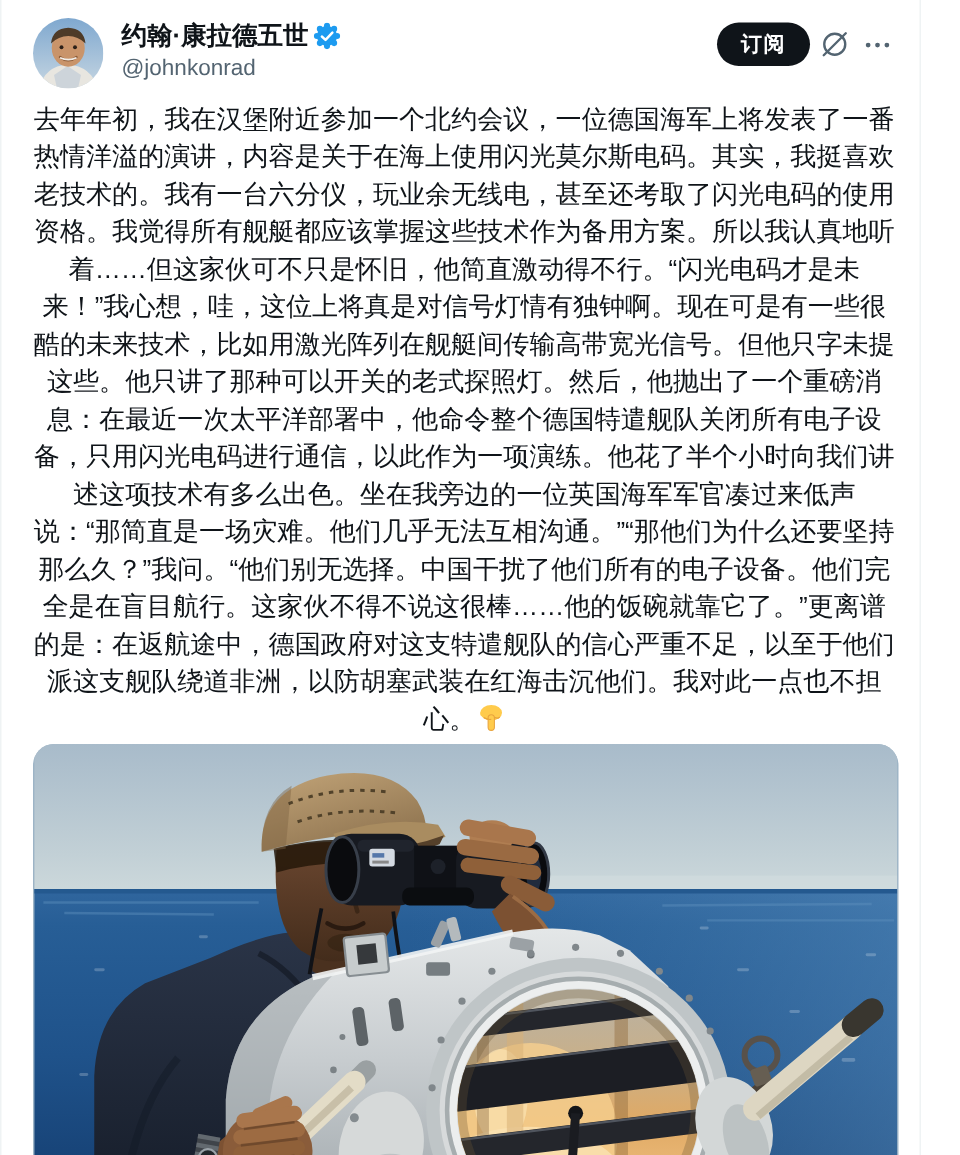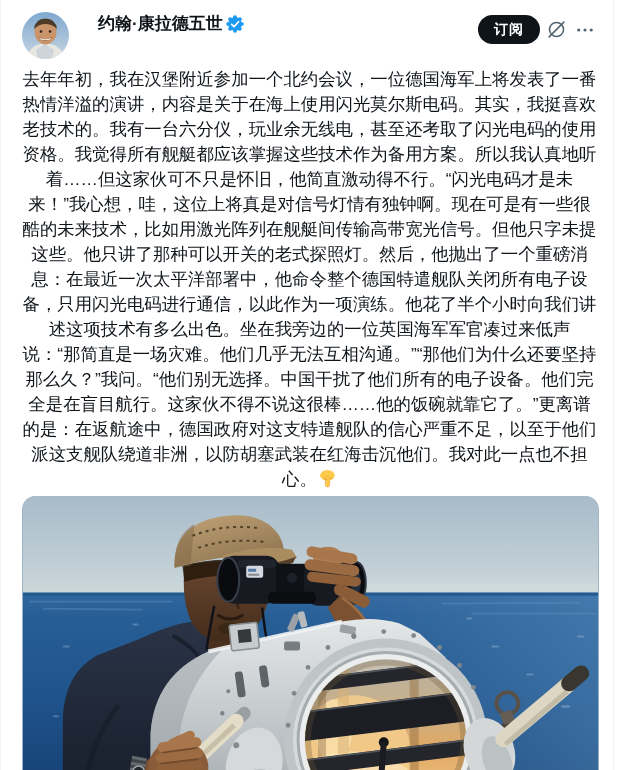--- a/index.html
+++ b/index.html
@@ -2,21 +2,21 @@
 <html><head>
 <meta charset="utf-8">
 <style>
   html,body{margin:0;padding:0;background:#ffffff;width:640px;height:770px;overflow:hidden;
     font-family:"Liberation Sans","DejaVu Sans",sans-serif;}
   .column{position:relative;width:614px;height:770px;border-left:1px solid #eff3f4;border-right:1px solid #eff3f4;
     background:#fff;box-sizing:border-box;padding:12px 16px 0 21px;}
   
   .hdr{display:flex;align-items:flex-start;}
   .avatar{width:47px;height:47px;border-radius:50%;overflow:hidden;flex:0 0 47px;cursor:pointer;}
-  .who{margin-left:29px;min-width:0;}
+  .who{margin-left:12px;min-width:0;}
   .nm-row{display:flex;align-items:center;height:23px;}
   .nm{font-size:17px;font-weight:700;color:#0f1419;letter-spacing:0;}
   .badge{margin-left:3px;width:18px;height:18px;}
   .hd{font-size:15px;color:#536471;line-height:20px;margin-top:1px;}
   .hdr-right{margin-left:auto;display:flex;align-items:center;gap:4px;padding-top:3px;}
   .sub-btn{background:#0f1419;color:#fff;border:none;border-radius:15px;height:29px;padding:0 16px;
     font-size:14px;font-weight:700;font-family:inherit;cursor:pointer;letter-spacing:1px;}
   .icon-btn{background:none;border:none;padding:2px;cursor:pointer;line-height:0;}
   
   .tweet-text{margin-top:8px;font-size:17.4px;line-height:25px;color:#0f1419;
@@ -63,20 +63,21 @@
             <circle cx="2.8" cy="11" r="2.5"></circle>
               <circle cx="19.2" cy="11" r="2.5"></circle>
             <circle cx="5.2" cy="5.2" r="2.5"></circle>
               <circle cx="16.8" cy="5.2" r="2.5"></circle>
             <circle cx="5.2" cy="16.8" r="2.5"></circle>
               <circle cx="16.8" cy="16.8" r="2.5"></circle>
           </g>
           <polyline points="6.8,11.4 9.8,14.2 15.4,8.2" fill="none" stroke="#fff" stroke-width="2" stroke-linecap="round" stroke-linejoin="round"></polyline>
         </svg>
       </div>
+      <div class="hd">@johnkonrad</div>
     </div>
     <div class="hdr-right">
       <button class="sub-btn">订阅</button>
       <button class="icon-btn">
         <svg width="21" height="21" viewBox="0 0 24 24">
           <circle cx="12" cy="12" r="8" fill="none" stroke="#536471" stroke-width="1.8"></circle>
           <line x1="3.6" y1="20.4" x2="20.4" y2="3.6" stroke="#536471" stroke-width="1.8" stroke-linecap="round"></line>
         </svg>
       </button>
       <button class="icon-btn">

